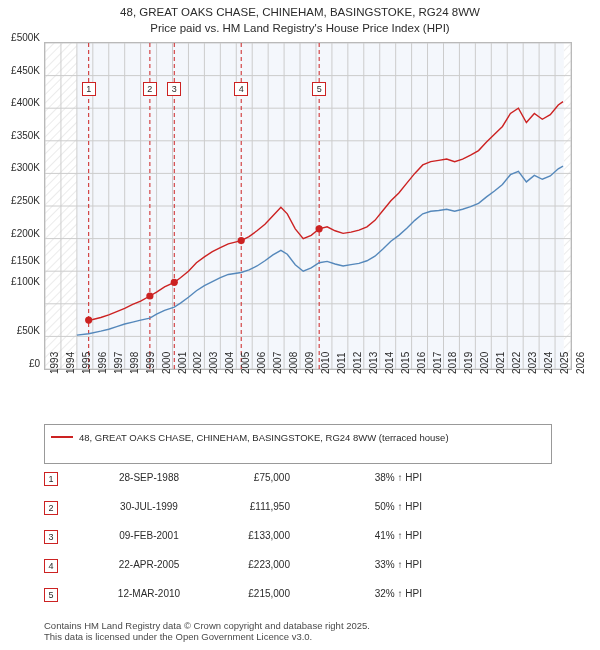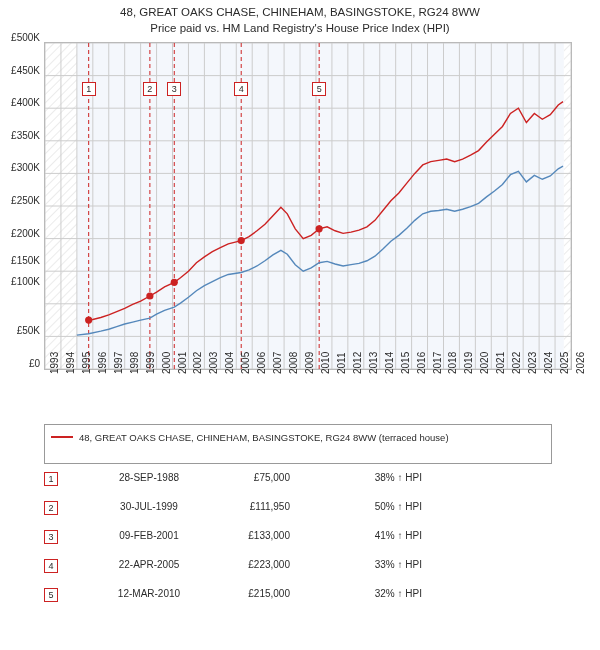--- a/index.html
+++ b/index.html
@@ -350,14 +350,18 @@
       <span class="sale-hpi">33% ↑ HPI</span>
     </div>
     <div class="sale-row">
       <span class="sale-num">5</span>
       <span class="sale-date">12-MAR-2010</span>
       <span class="sale-price">£215,000</span>
       <span class="sale-hpi">32% ↑ HPI</span>
     </div>
   </div>
 
+  <div class="footer">
+    <div>Contains HM Land Registry data © Crown copyright and database right 2025.</div>
+    <div>This data is licensed under the Open Government Licence v3.0.</div>
+  </div>
 
 </div>
 
 </body></html>

